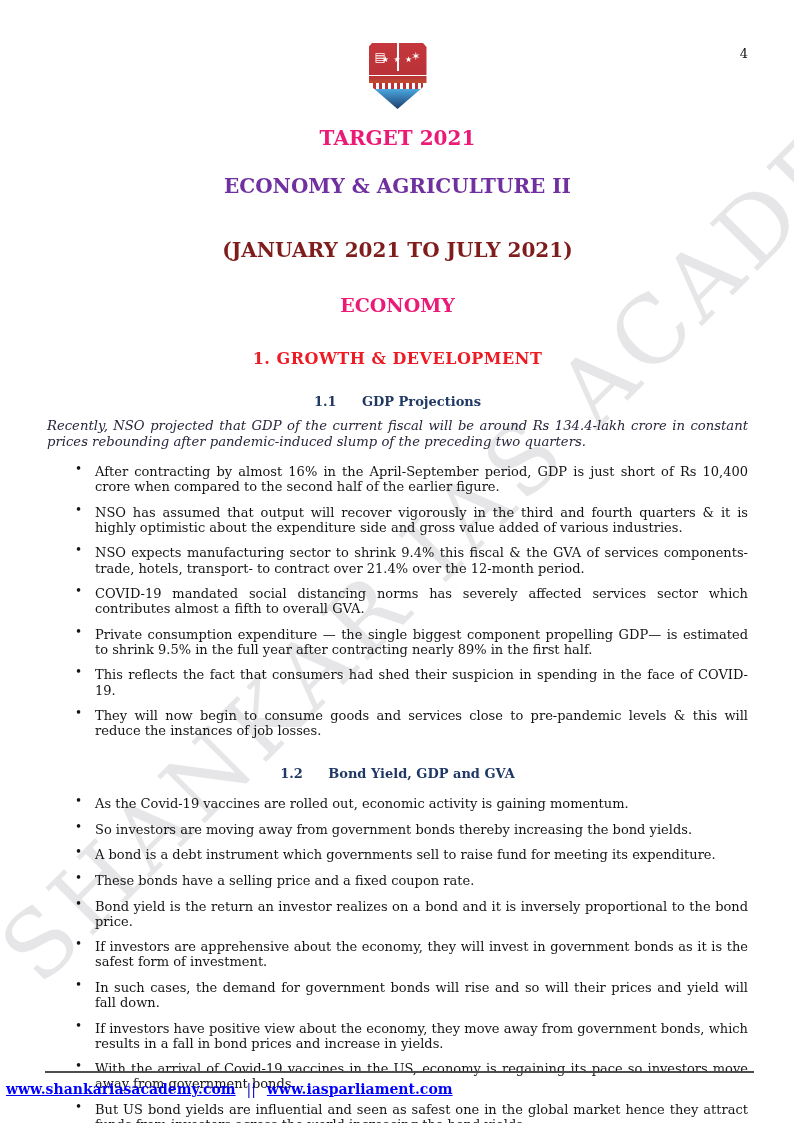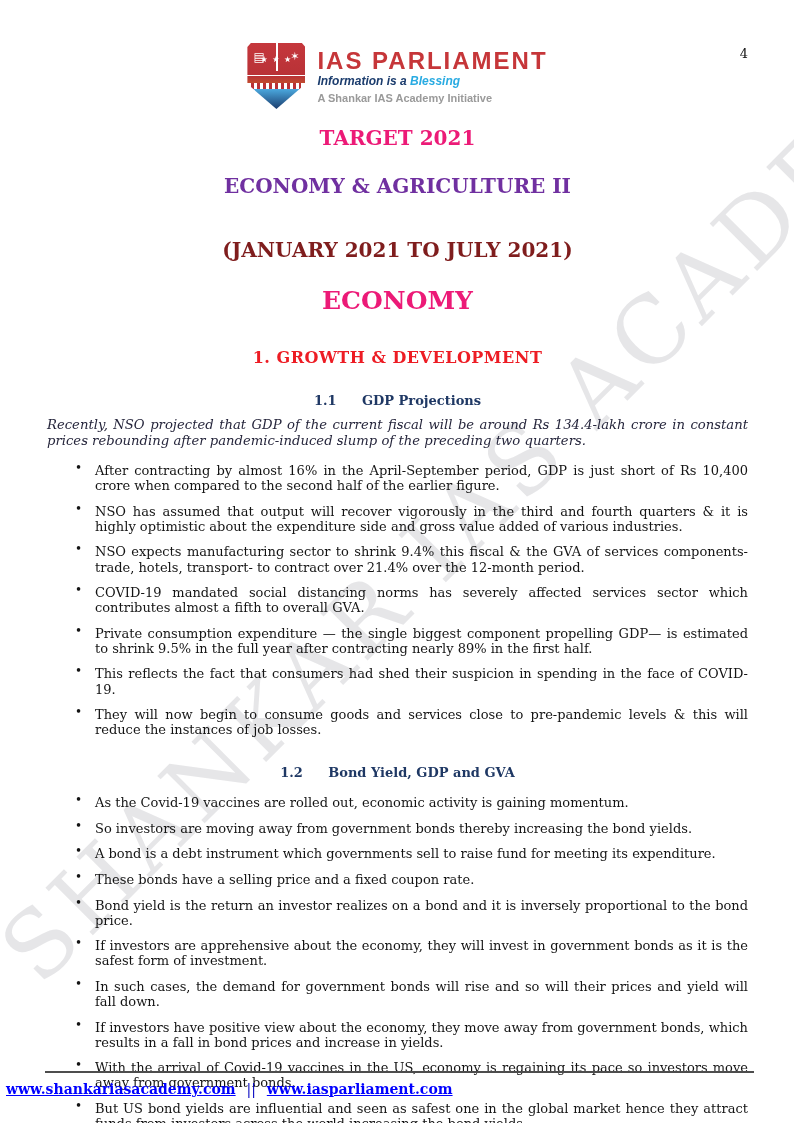--- a/index.html
+++ b/index.html
@@ -59,21 +59,21 @@
     font-family:"Liberation Sans","DejaVu Sans",sans-serif;}
   .logo-title{font-size:24px;font-weight:bold;color:#c63639;letter-spacing:2px;}
   .logo-tagline{font-size:12px;font-weight:bold;font-style:italic;color:#1b3c6d;}
   .logo-tagline .blessing{color:#29abe2;}
   .logo-sub{font-size:11px;font-weight:bold;color:#9a9a9a;margin-top:3px;}
   
   .t-center{text-align:center;font-weight:bold;}
   .t-target{margin-top:14px;font-size:20px;color:#ec1a77;}
   .t-subject{margin-top:24px;font-size:20px;color:#7030a0;}
   .t-period{margin-top:40px;font-size:20px;color:#7f1d1d;}
-  .t-economy{margin-top:24px;font-size:25px;color:#ec1a77;}
+  .t-economy{margin-top:32px;font-size:19px;color:#ec1a77;}
   .t-chapter{margin-top:33px;font-size:16px;color:#ed1c24;letter-spacing:0.5px;}
   
   .sec-head{display:flex;margin-top:26px;font-weight:bold;color:#1f3864;font-size:13px;justify-content:center;}
   .sec-head .num{width:48px;flex:0 0 auto;}
   .sec-intro{
     margin-top:9px;font-style:italic;color:#26263c;
     font-size:13.2px;line-height:1.18;text-align:justify;
   }
   ul.bullets{list-style:none;margin:15px 0 0 0;padding:0;}
   ul.bullets li{
@@ -112,25 +112,20 @@
 
   <div class="content">
 
     <div class="logo-row">
       <div class="shield">
         <div class="divider-v"></div>
         <div class="book">▤</div>
         <div class="torch">✶</div>
         <div class="stars">★ ★ ★</div>
         <div class="cols"></div>
-      </div>
-      <div class="logo-text">
-        <span class="logo-title">IAS PARLIAMENT</span>
-        <span class="logo-tagline"><span>Information is a </span><span class="blessing">Blessing</span></span>
-        <span class="logo-sub">A Shankar IAS Academy Initiative</span>
       </div>
     </div>
 
     <div class="t-center t-target">TARGET 2021</div>
     <div class="t-center t-subject">ECONOMY &amp; AGRICULTURE II</div>
     <div class="t-center t-period">(JANUARY 2021 TO JULY 2021)</div>
     <div class="t-center t-economy">ECONOMY</div>
     <div class="t-center t-chapter">1.  GROWTH &amp; DEVELOPMENT</div>
 
     <div class="sec-head">

